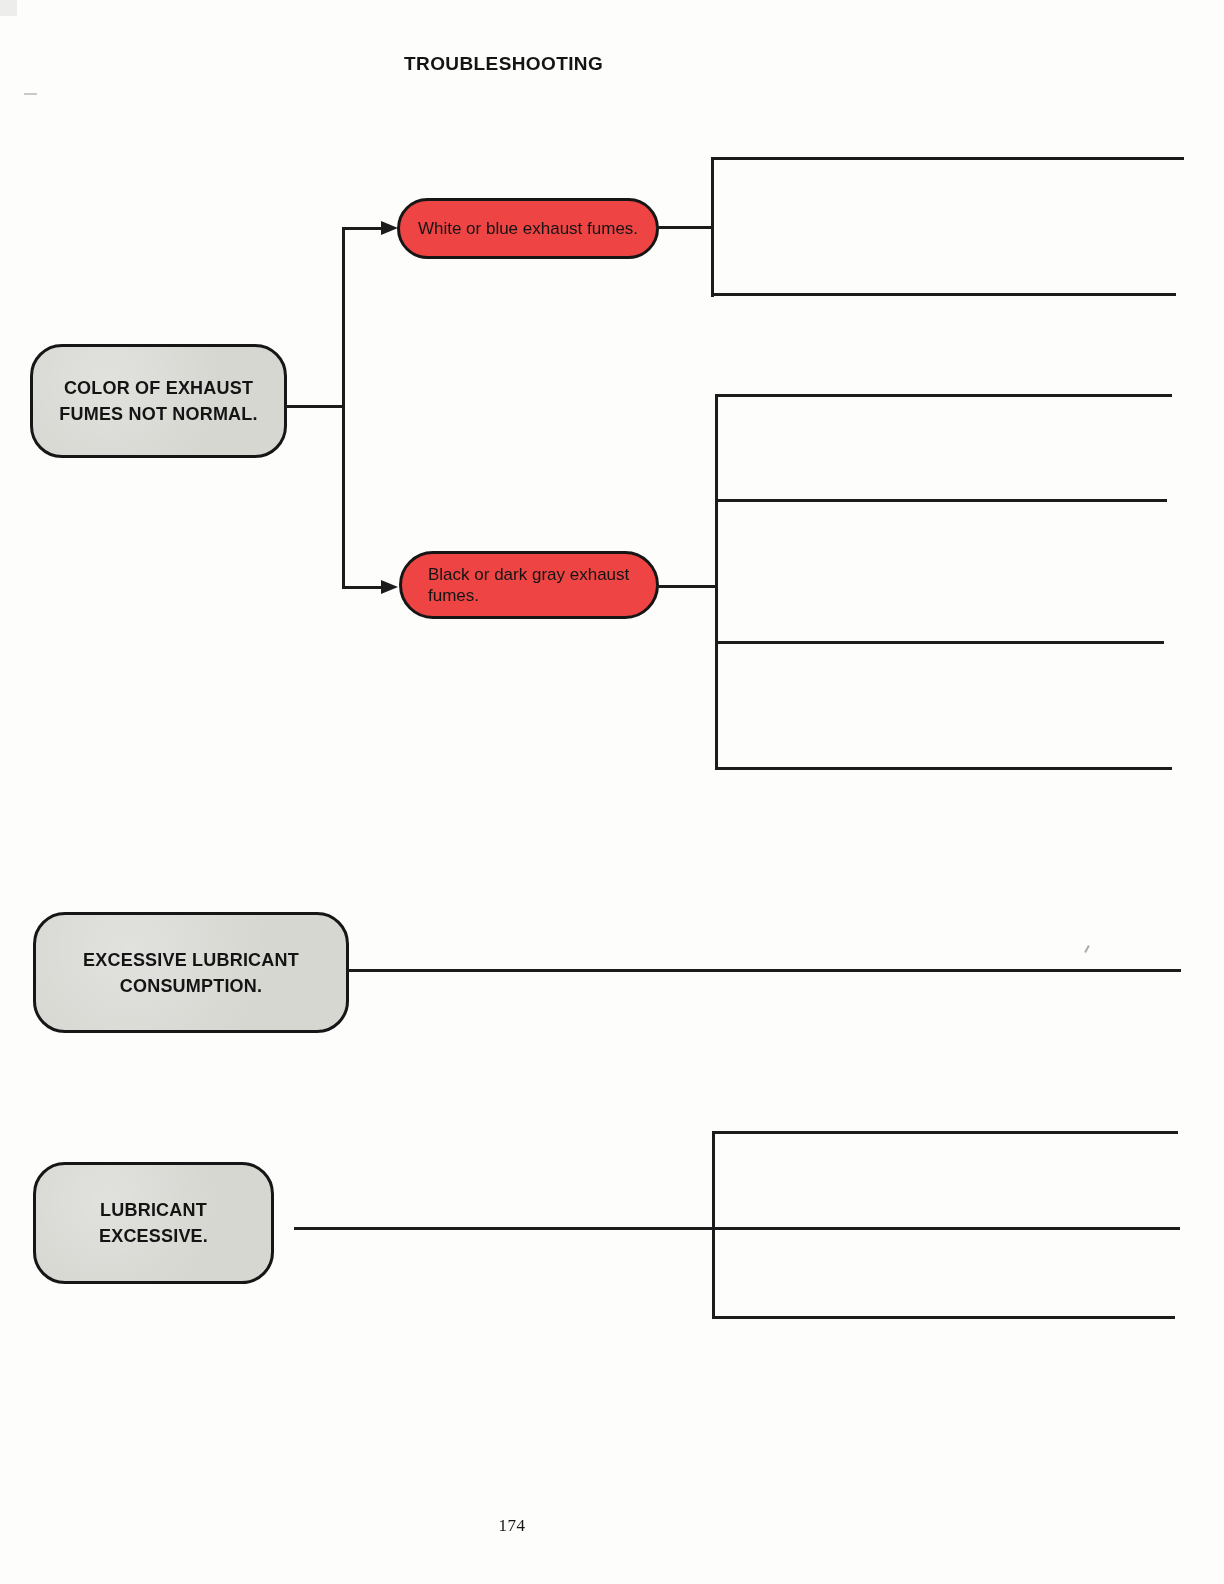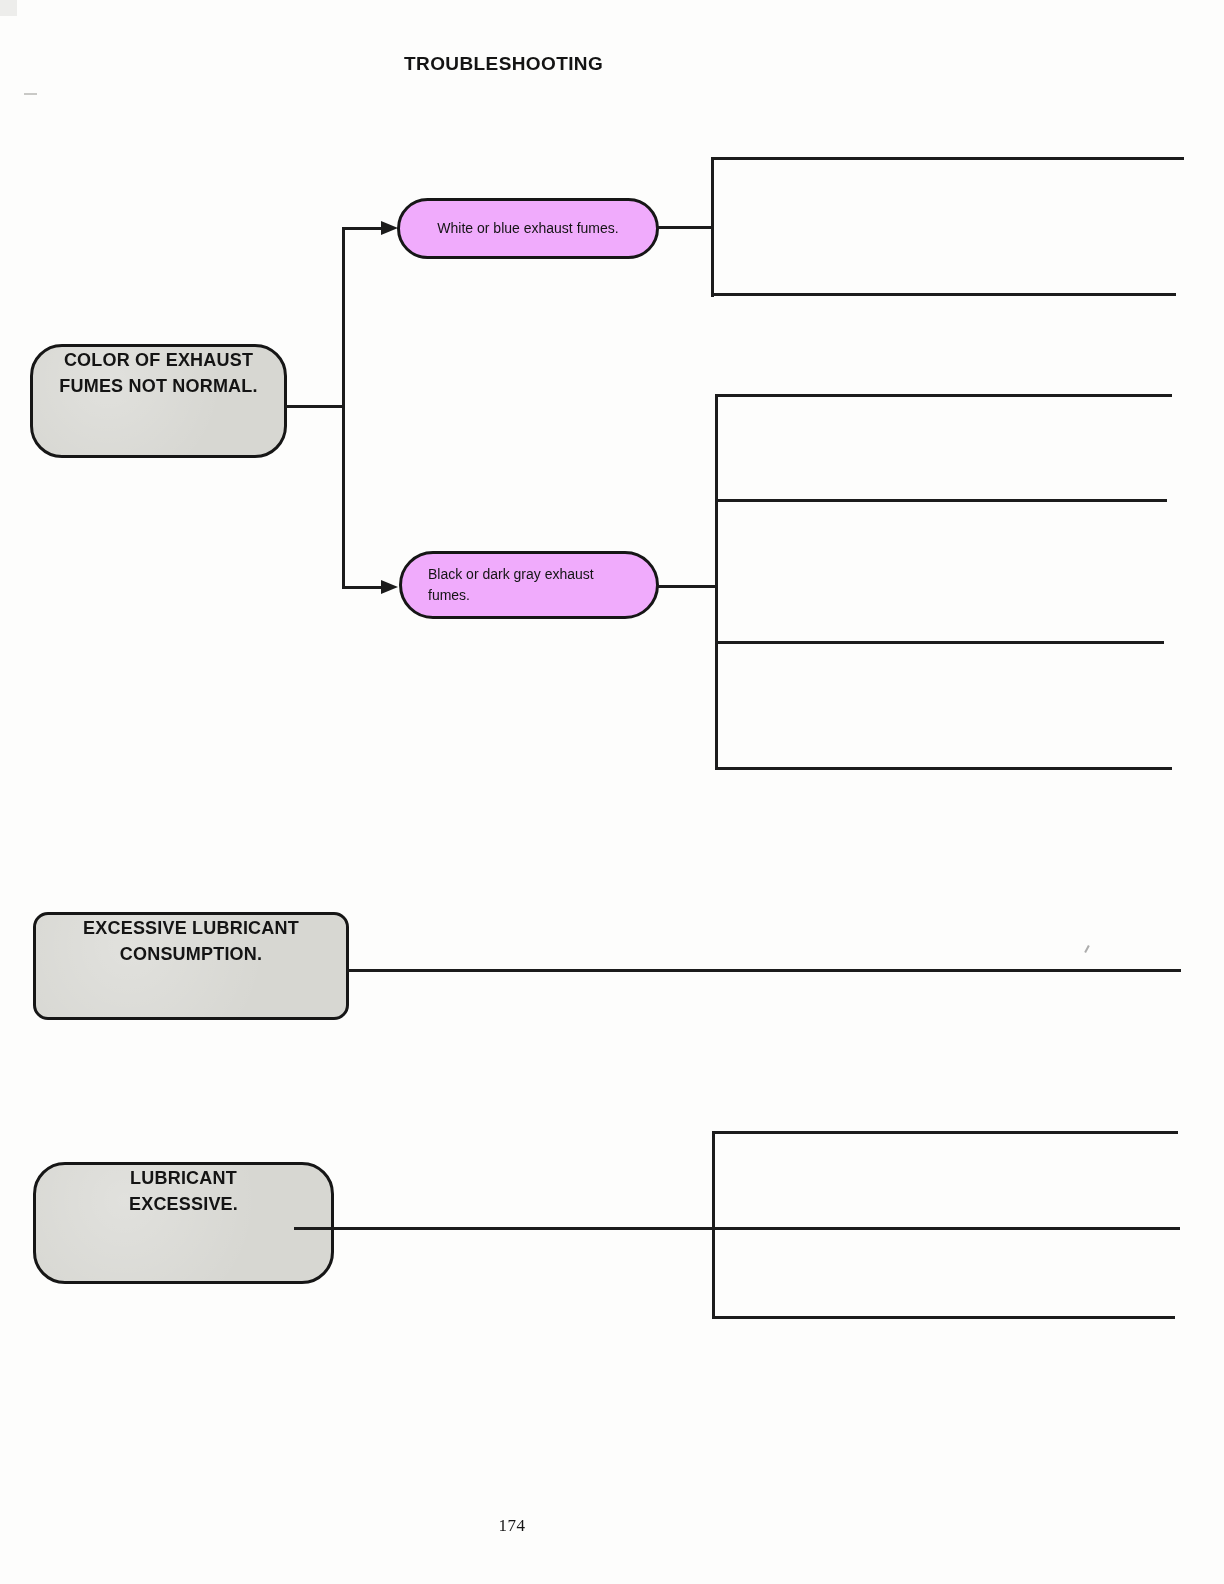--- a/index.html
+++ b/index.html
@@ -19,35 +19,35 @@
   
   .node{
     position:absolute;
     box-sizing:border-box;
     border:3px solid #161616;
     border-radius:32px;
     background:
       radial-gradient(circle at 30% 30%, rgba(255,255,255,.25), rgba(0,0,0,0) 60%),
       #d7d7d2;
     display:flex;flex-direction:column;
-    align-items:center;justify-content:flex-start;
+    align-items:center;justify-content:center;
     text-align:center;
     font-weight:bold;font-size:18px;line-height:26px;
     letter-spacing:.2px;
   }
   
   .oval{
     position:absolute;
     box-sizing:border-box;
     border:3px solid #161616;
     border-radius:40px;
-    background:#f0abfc;
+    background:#ef4444;
     display:flex;flex-direction:column;
     justify-content:center;
-    font-size:14px;line-height:21px;
+    font-size:17px;line-height:21px;
   }
   .oval.center{align-items:center;text-align:center;}
   .oval.left{align-items:flex-start;padding-left:26px;text-align:right;}
   .hline,.vline{position:absolute;background:#1c1c1c;}
   .hline{height:3px;}
   .vline{width:3px;}
   .arrow{
     position:absolute;width:0;height:0;
     border-top:7px solid transparent;
     border-bottom:7px solid transparent;
@@ -99,27 +99,27 @@
     <span>fumes.</span>
   </div>
   <div class="hline" style="left:656px;top:585px;width:62px;"></div>
 
   <div class="vline" style="left:715px;top:394px;height:376px;"></div>
   <div class="hline" style="left:715px;top:394px;width:457px;"></div>
   <div class="hline" style="left:715px;top:499px;width:452px;"></div>
   <div class="hline" style="left:715px;top:641px;width:449px;"></div>
   <div class="hline" style="left:715px;top:767px;width:457px;"></div>
 
-  <div class="node" style="left:33px;top:912px;width:316px;height:108px;border-radius:15px;">
+  <div class="node" style="left:33px;top:912px;width:316px;height:121px;">
     <span>EXCESSIVE LUBRICANT</span>
     <span>CONSUMPTION.</span>
   </div>
   <div class="hline" style="left:347px;top:969px;width:834px;"></div>
 
-  <div class="node" style="left:33px;top:1162px;width:301px;height:122px;">
+  <div class="node" style="left:33px;top:1162px;width:241px;height:122px;">
     <span>LUBRICANT</span>
     <span>EXCESSIVE.</span>
   </div>
   <div class="hline" style="left:294px;top:1227px;width:420px;"></div>
 
   <div class="vline" style="left:712px;top:1131px;height:188px;"></div>
   <div class="hline" style="left:712px;top:1131px;width:466px;"></div>
   <div class="hline" style="left:712px;top:1227px;width:468px;"></div>
   <div class="hline" style="left:712px;top:1316px;width:463px;"></div>
 

